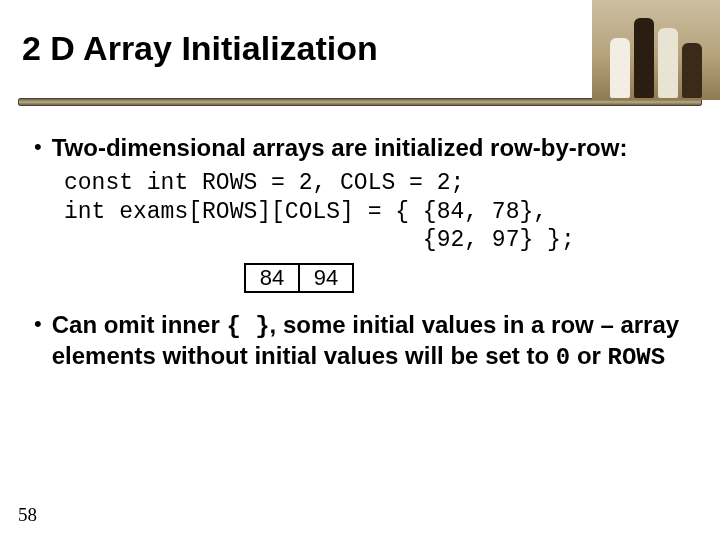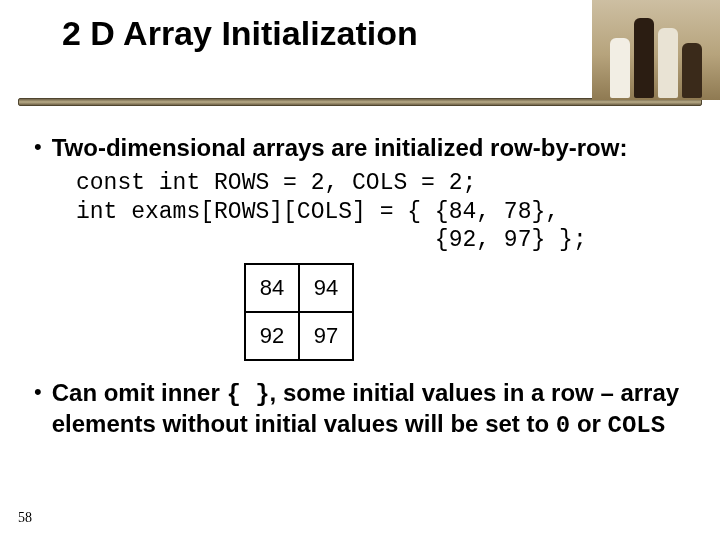--- a/index.html
+++ b/index.html
@@ -11,23 +11,22 @@
     position: relative;
   }
   .slide {
     width: 720px;
     height: 540px;
     position: relative;
     padding: 0;
   }
   .header {
     position: relative;
-    padding: 14px 0 0 22px;
+    padding: 29px 0 0 22px;
     height: 96px;
-    margin-left: 40px;
   }
   .title {
     font-size: 34px;
     font-weight: bold;
     color: #000;
   }
   .chess-img {
     position: absolute;
     top: 0;
     right: 0;
@@ -67,50 +66,50 @@
     margin-bottom: 6px;
   }
   .bullet .dot { font-size: 22px; line-height: 1.2; }
   .bullet .txt { flex: 1; font-weight: bold; }
   .mono {
     font-family: "Courier New", Courier, monospace;
   }
   .code-block {
     font-family: "Courier New", Courier, monospace;
     font-size: 23px;
-    margin-left: 42px;
+    margin-left: 30px;
     white-space: pre;
     line-height: 1.25;
     margin-bottom: 8px;
   }
   .array-table {
     border-collapse: collapse;
     margin: 4px 0 18px 210px;
   }
   .array-table td {
     border: 2px solid #000;
     width: 54px;
-    height: 48px;
+    height: 28px;
     text-align: center;
     font-size: 22px;
   }
   .bullet2 { margin-top: 4px; }
   .footer {
     position: absolute;
     bottom: 14px;
     left: 18px;
     right: 18px;
     display: flex;
     justify-content: space-between;
     align-items: center;
     font-family: "Times New Roman", Times, serif;
     font-size: 13px;
     color: #000;
   }
-  .pagenum { font-size: 14px; }
+  .pagenum { font-size: 19px; }
 </style>
 </head>
 <body>
 
 <div class="slide">
 
   <div class="header">
     <div class="title">2 D Array Initialization</div>
     <div class="chess-img">
       <div class="piece p1"></div>
@@ -131,31 +130,27 @@
     <div class="code-block"><span>const int ROWS = 2, COLS = 2;</span>
 <span>int exams[ROWS][COLS] = { {84, 78},</span>
 <span>                          {92, 97} };</span></div>
 
     <table class="array-table">
       <tbody>
           <tr>
         <td>84</td>
         <td>94</td>
       </tr>
-      <tr>
-        <td>92</td>
-        <td>97</td>
-      </tr>
     </tbody>
       </table>
 
     <div class="bullet bullet2">
       <div class="dot">•</div>
       <div class="txt">
-        <span>Can omit inner </span><span class="mono">{ }</span><span>, some initial values in a row – array elements without initial values will be set to </span><span class="mono">0</span><span> or </span><span class="mono">COLS</span>
+        <span>Can omit inner </span><span class="mono">{ }</span><span>, some initial values in a row – array elements without initial values will be set to </span><span class="mono">0</span><span> or </span><span class="mono">ROWS</span>
       </div>
     </div>
 
   </div>
 
   <div class="footer">
     <div class="pagenum">58</div>
   </div>
 
 </div>

